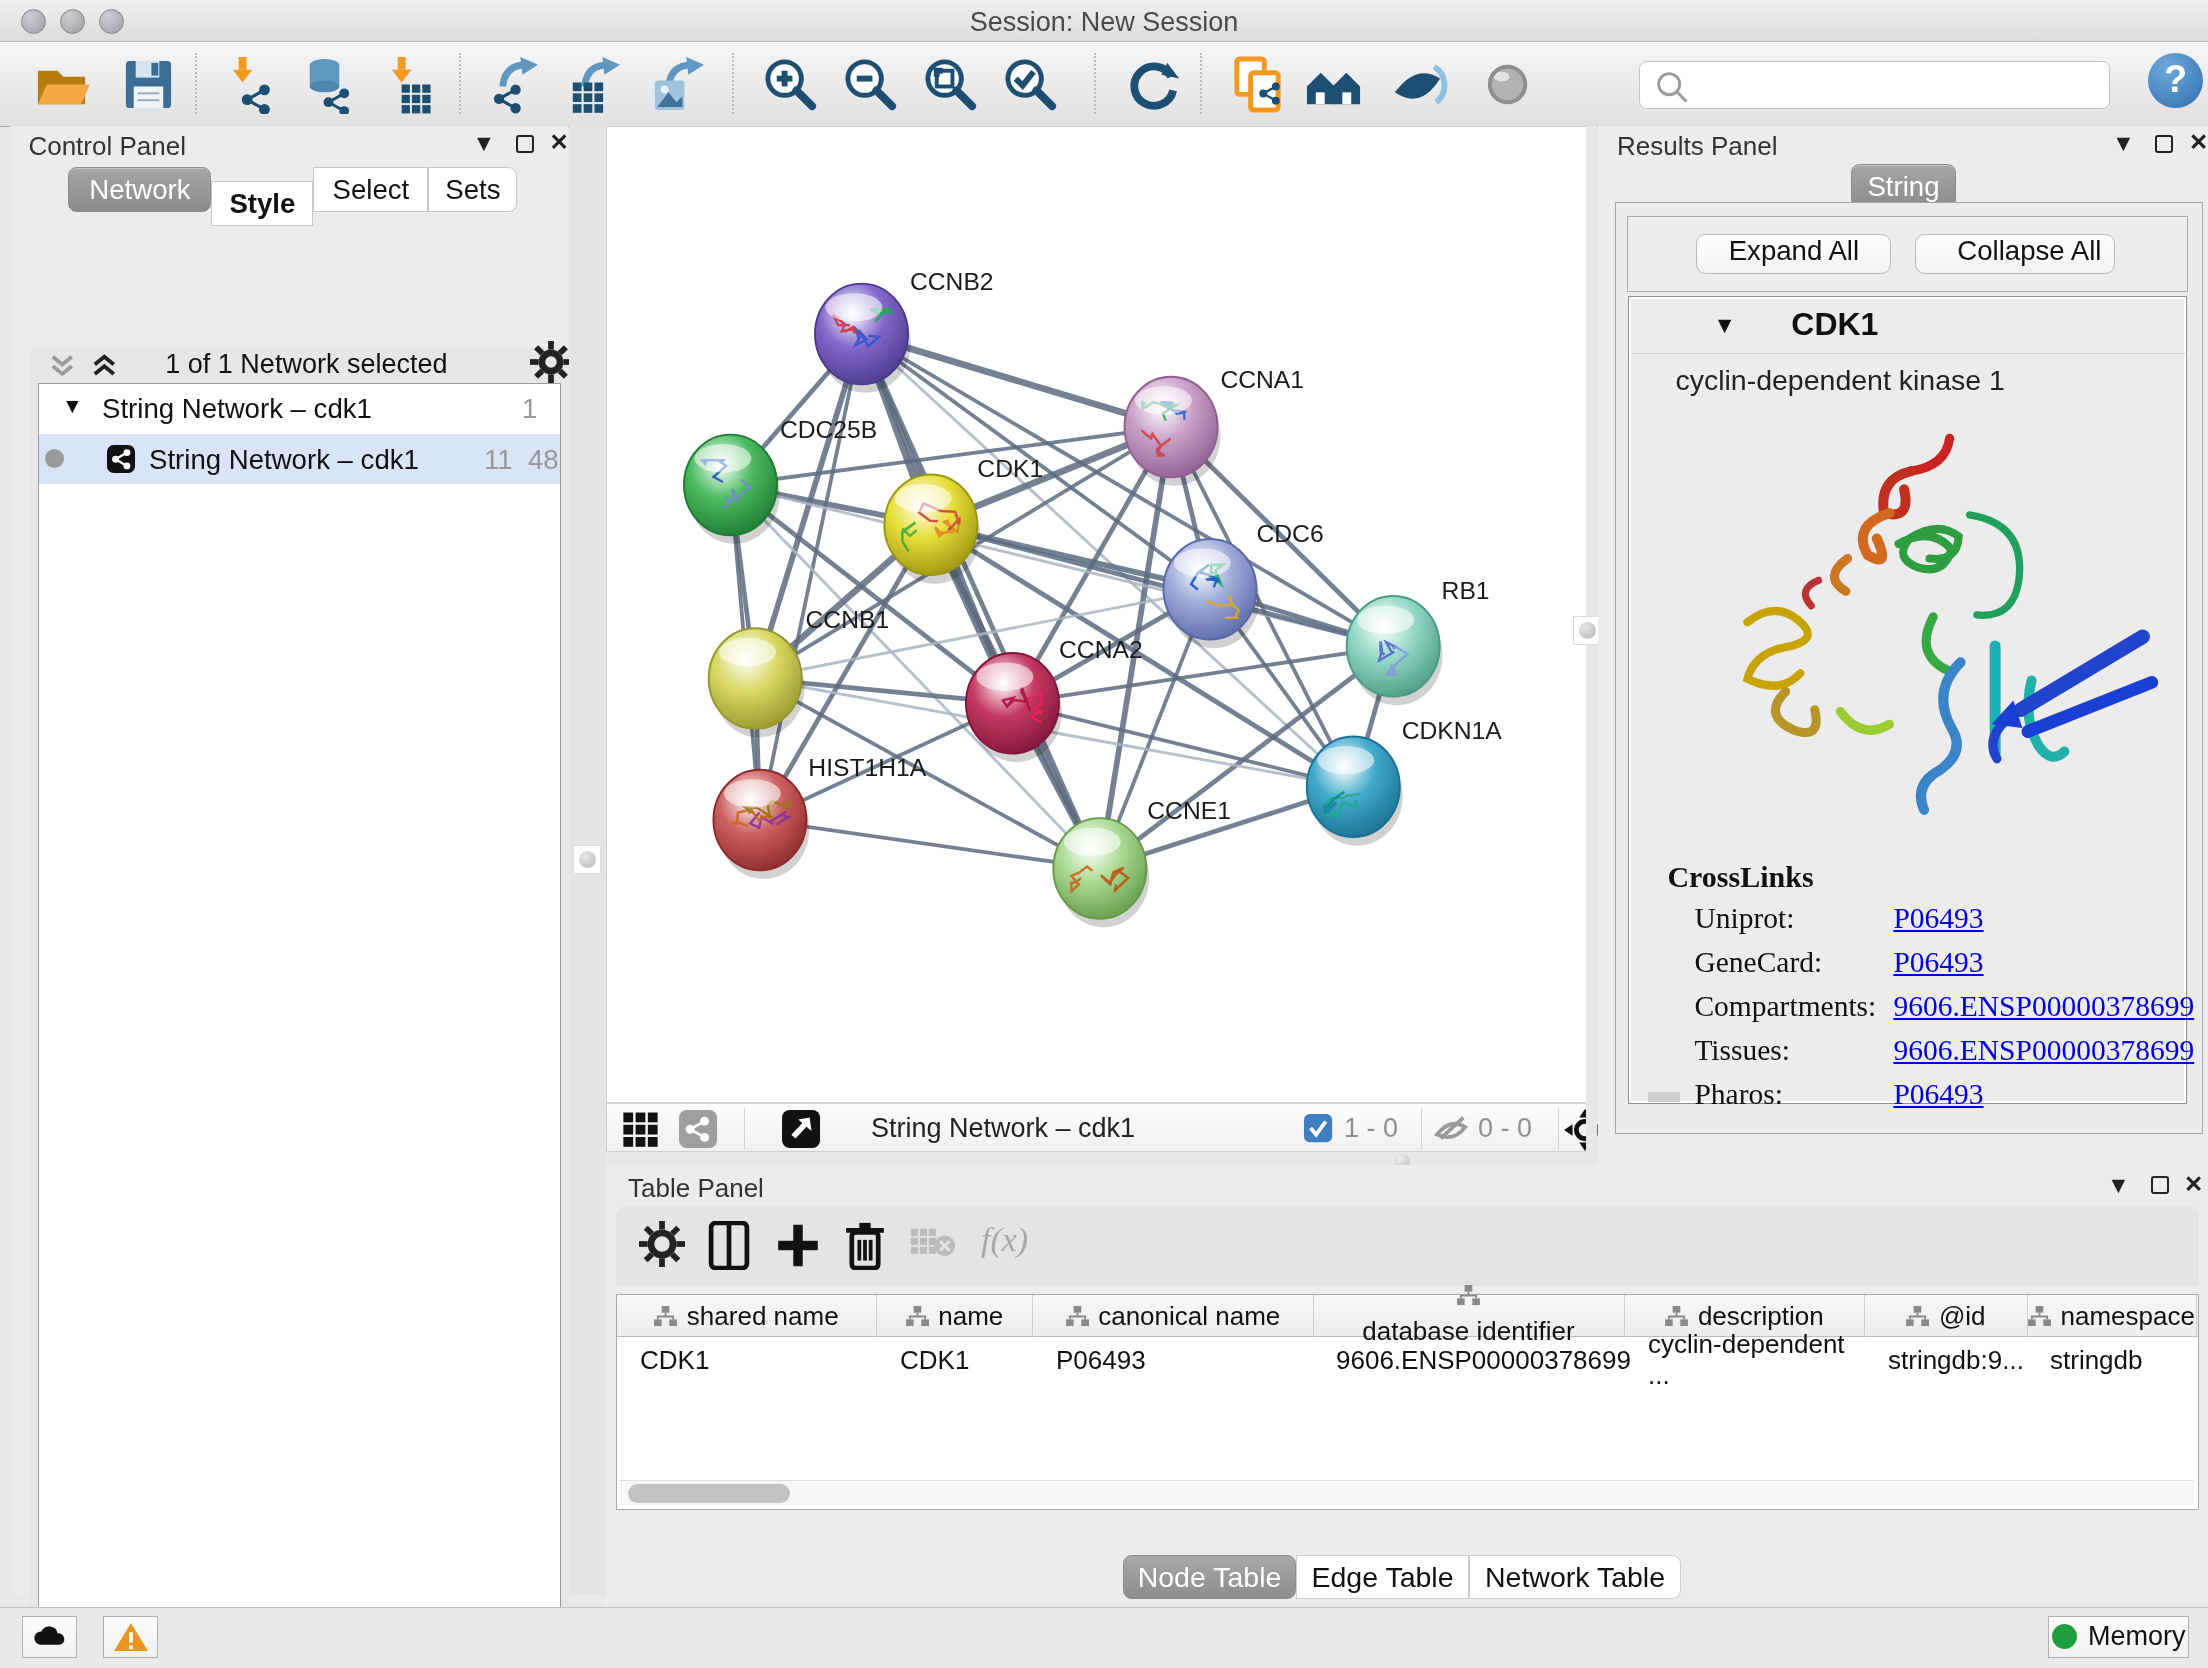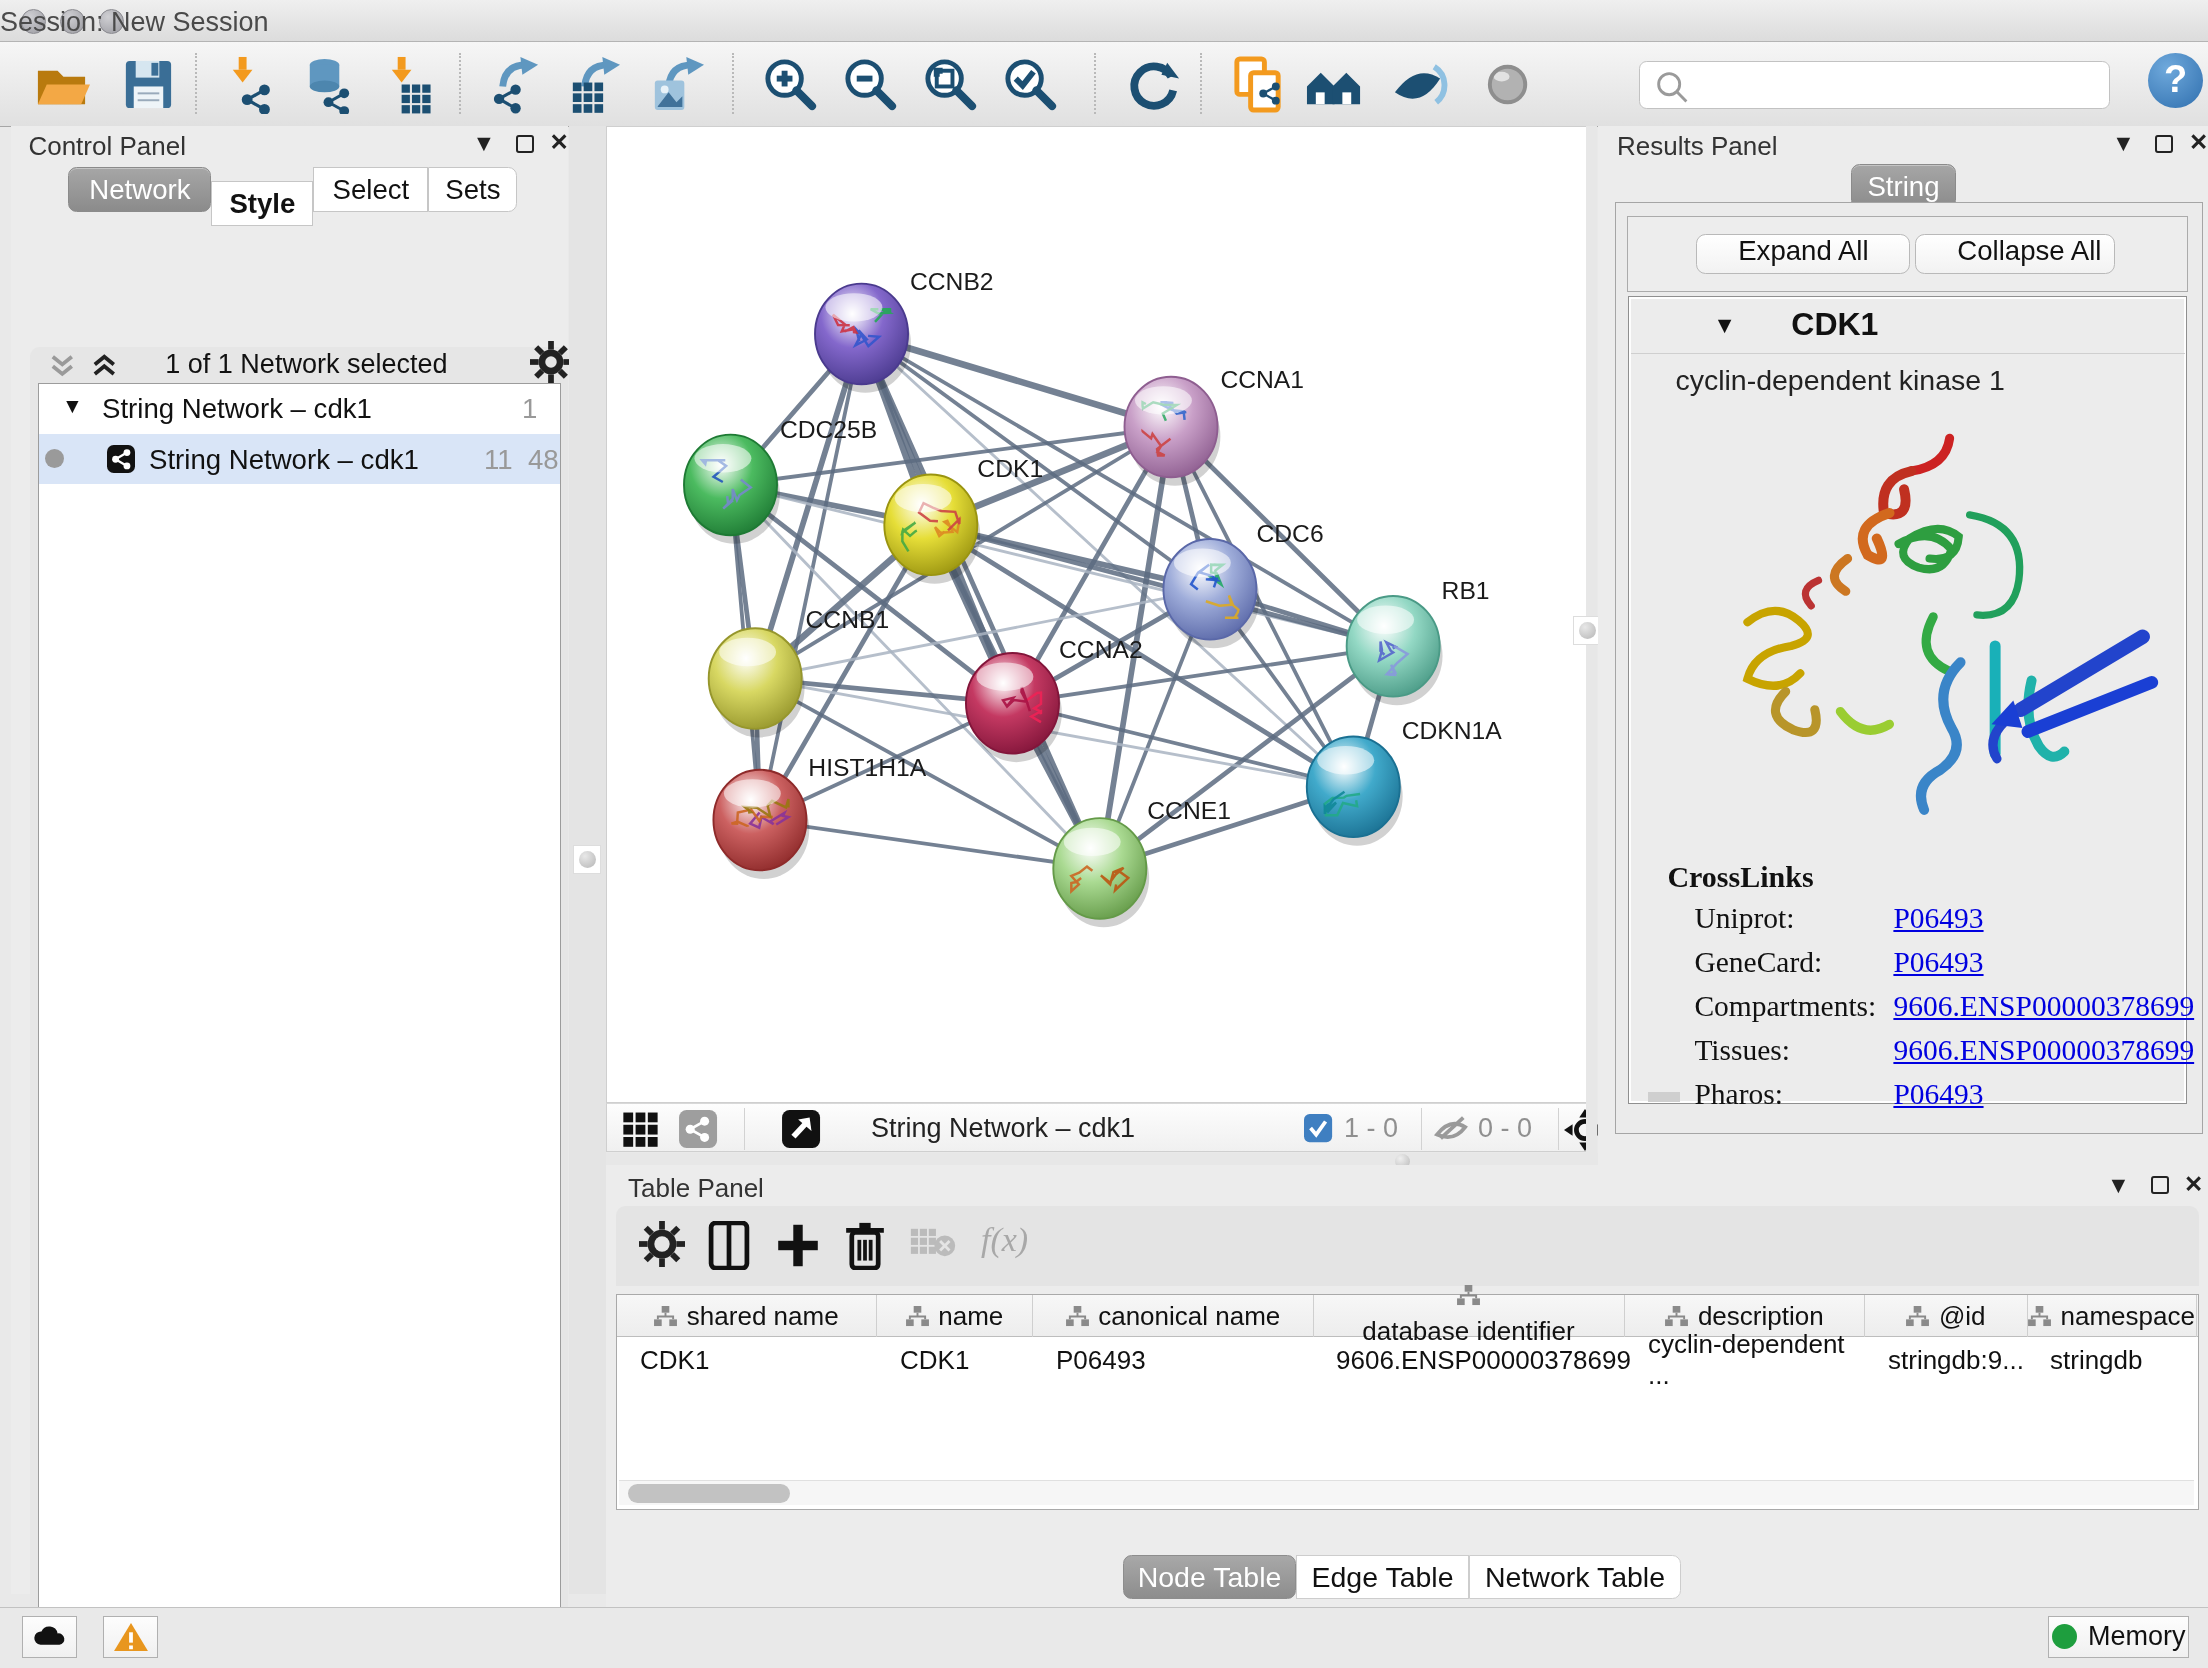--- a/index.html
+++ b/index.html
@@ -3,21 +3,21 @@
 <meta charset="utf-8">
 <style>
   * { margin:0; padding:0; box-sizing:border-box; }
   html,body { width:2208px; height:1668px; font-family:"Liberation Sans",sans-serif; background:#e9e9e9; overflow:hidden; }
   .abs { position:absolute; }
   
   .titlebar { position:absolute; left:0; top:0; width:2208px; height:42px;
     background:linear-gradient(#efefef,#dcdcdc); border-bottom:1px solid #b4b4b4; }
   .traffic { position:absolute; top:8.6px; width:25px; height:25px; border-radius:50%;
     background:radial-gradient(circle at 35% 30%, #cfcfd3, #9a9aa0); border:1px solid #8a8a90; }
-  .win-title { position:absolute; top:6.7px; width:100%; font-size:27px; color:#4a4a4a; }
+  .win-title { position:absolute; top:6.7px; width:100%; text-align:center; font-size:27px; color:#4a4a4a; }
   .toolbar { position:absolute; left:0; top:42px; width:2208px; height:85px;
     background:linear-gradient(#f6f6f6,#e0e0e0); border-bottom:1px solid #a6a6a6; }
   .tb-sep { position:absolute; top:11.4px; height:61px; width:0; border-left:2.9px dotted #b9b9b9; }
   .tb-ic { position:absolute; top:13.3px; width:59px; height:59px; cursor:pointer; }
   .tb-ic svg { width:100%; height:100%; }
   .searchbox { position:absolute; left:1639px; top:19px; width:471px; height:48px; background:#fff;
     border:1.9px solid #c2c2c2; border-radius:7.6px; }
   .helpbtn { position:absolute; left:2148px; top:11.4px; width:55px; height:55px; border-radius:50%;
     background:radial-gradient(circle at 35% 28%, #6fa9dc, #2f6fae); color:#fff; font-size:38px; font-weight:bold;
     text-align:center; line-height:53px; }
@@ -617,21 +617,21 @@
 <div class="abs" style="left:1598px; top:126px; width:611px; height:1468px; background:#ececec;">
   <span class="panel-head-title abs" style="left:19px; top:4.8px;">Results Panel</span>
   <span class="abs ph-btn" style="left:514px; top:3.8px;">▼</span>
   <span class="abs ph-max" style="left:557px; top:8.6px;"></span>
   <span class="abs ph-btn" style="left:591px; top:2.9px; font-weight:bold;">✕</span>
   <div class="tab sel" style="left:253px; top:38px; width:105px; border-radius:8.6px;">String</div>
 </div>
 
 <div class="rp-outer">
   <div class="rp-btnbox">
-    <div class="rp-btn" style="left:68px; width:214px;">Expand All</div>
+    <div class="rp-btn" style="left:68px; width:195px;">Expand All</div>
     <div class="rp-btn" style="left:287px; width:200px;padding-left:28px;">Collapse All</div>
   </div>
 
   <div class="gene-box">
     <div class="gene-head">
       <span class="abs" style="left:82px; top:13.3px; font-size:23px; color:#111;">▼</span>
       <span class="abs gene-sym" style="left:160px; top:7.6px;">CDK1</span>
     </div>
     <span class="gene-desc">cyclin-dependent kinase 1</span>
 

